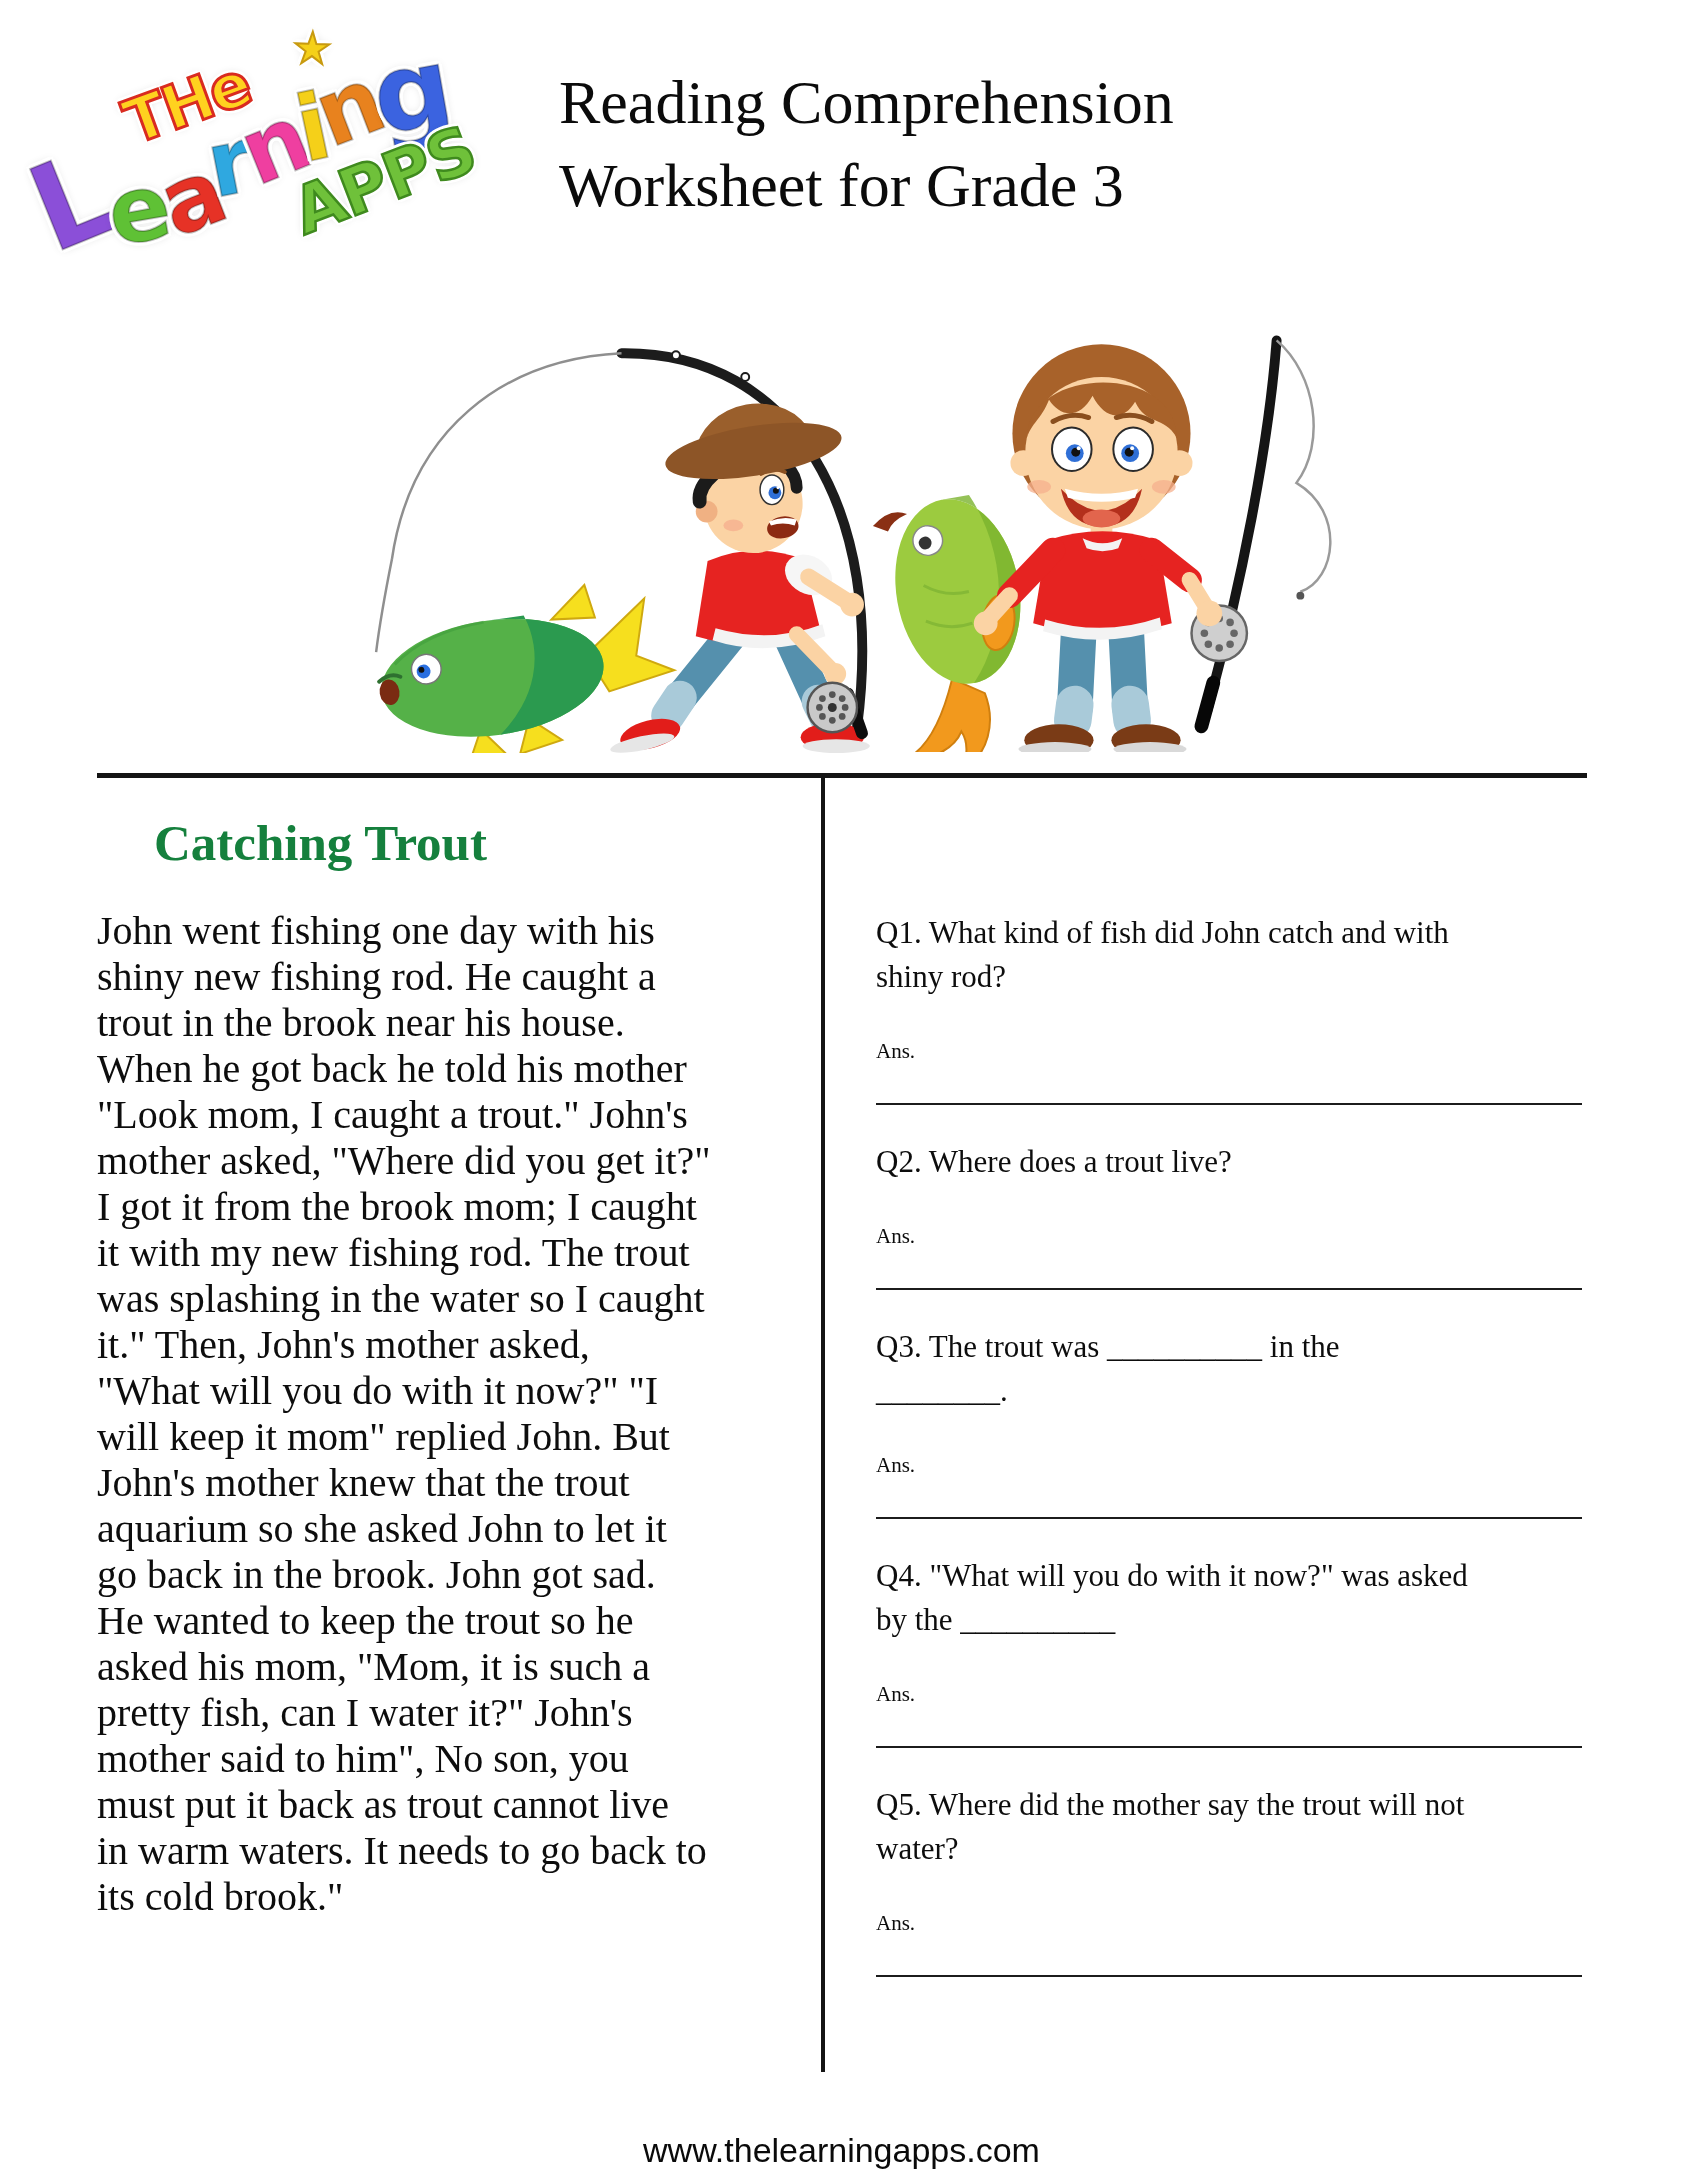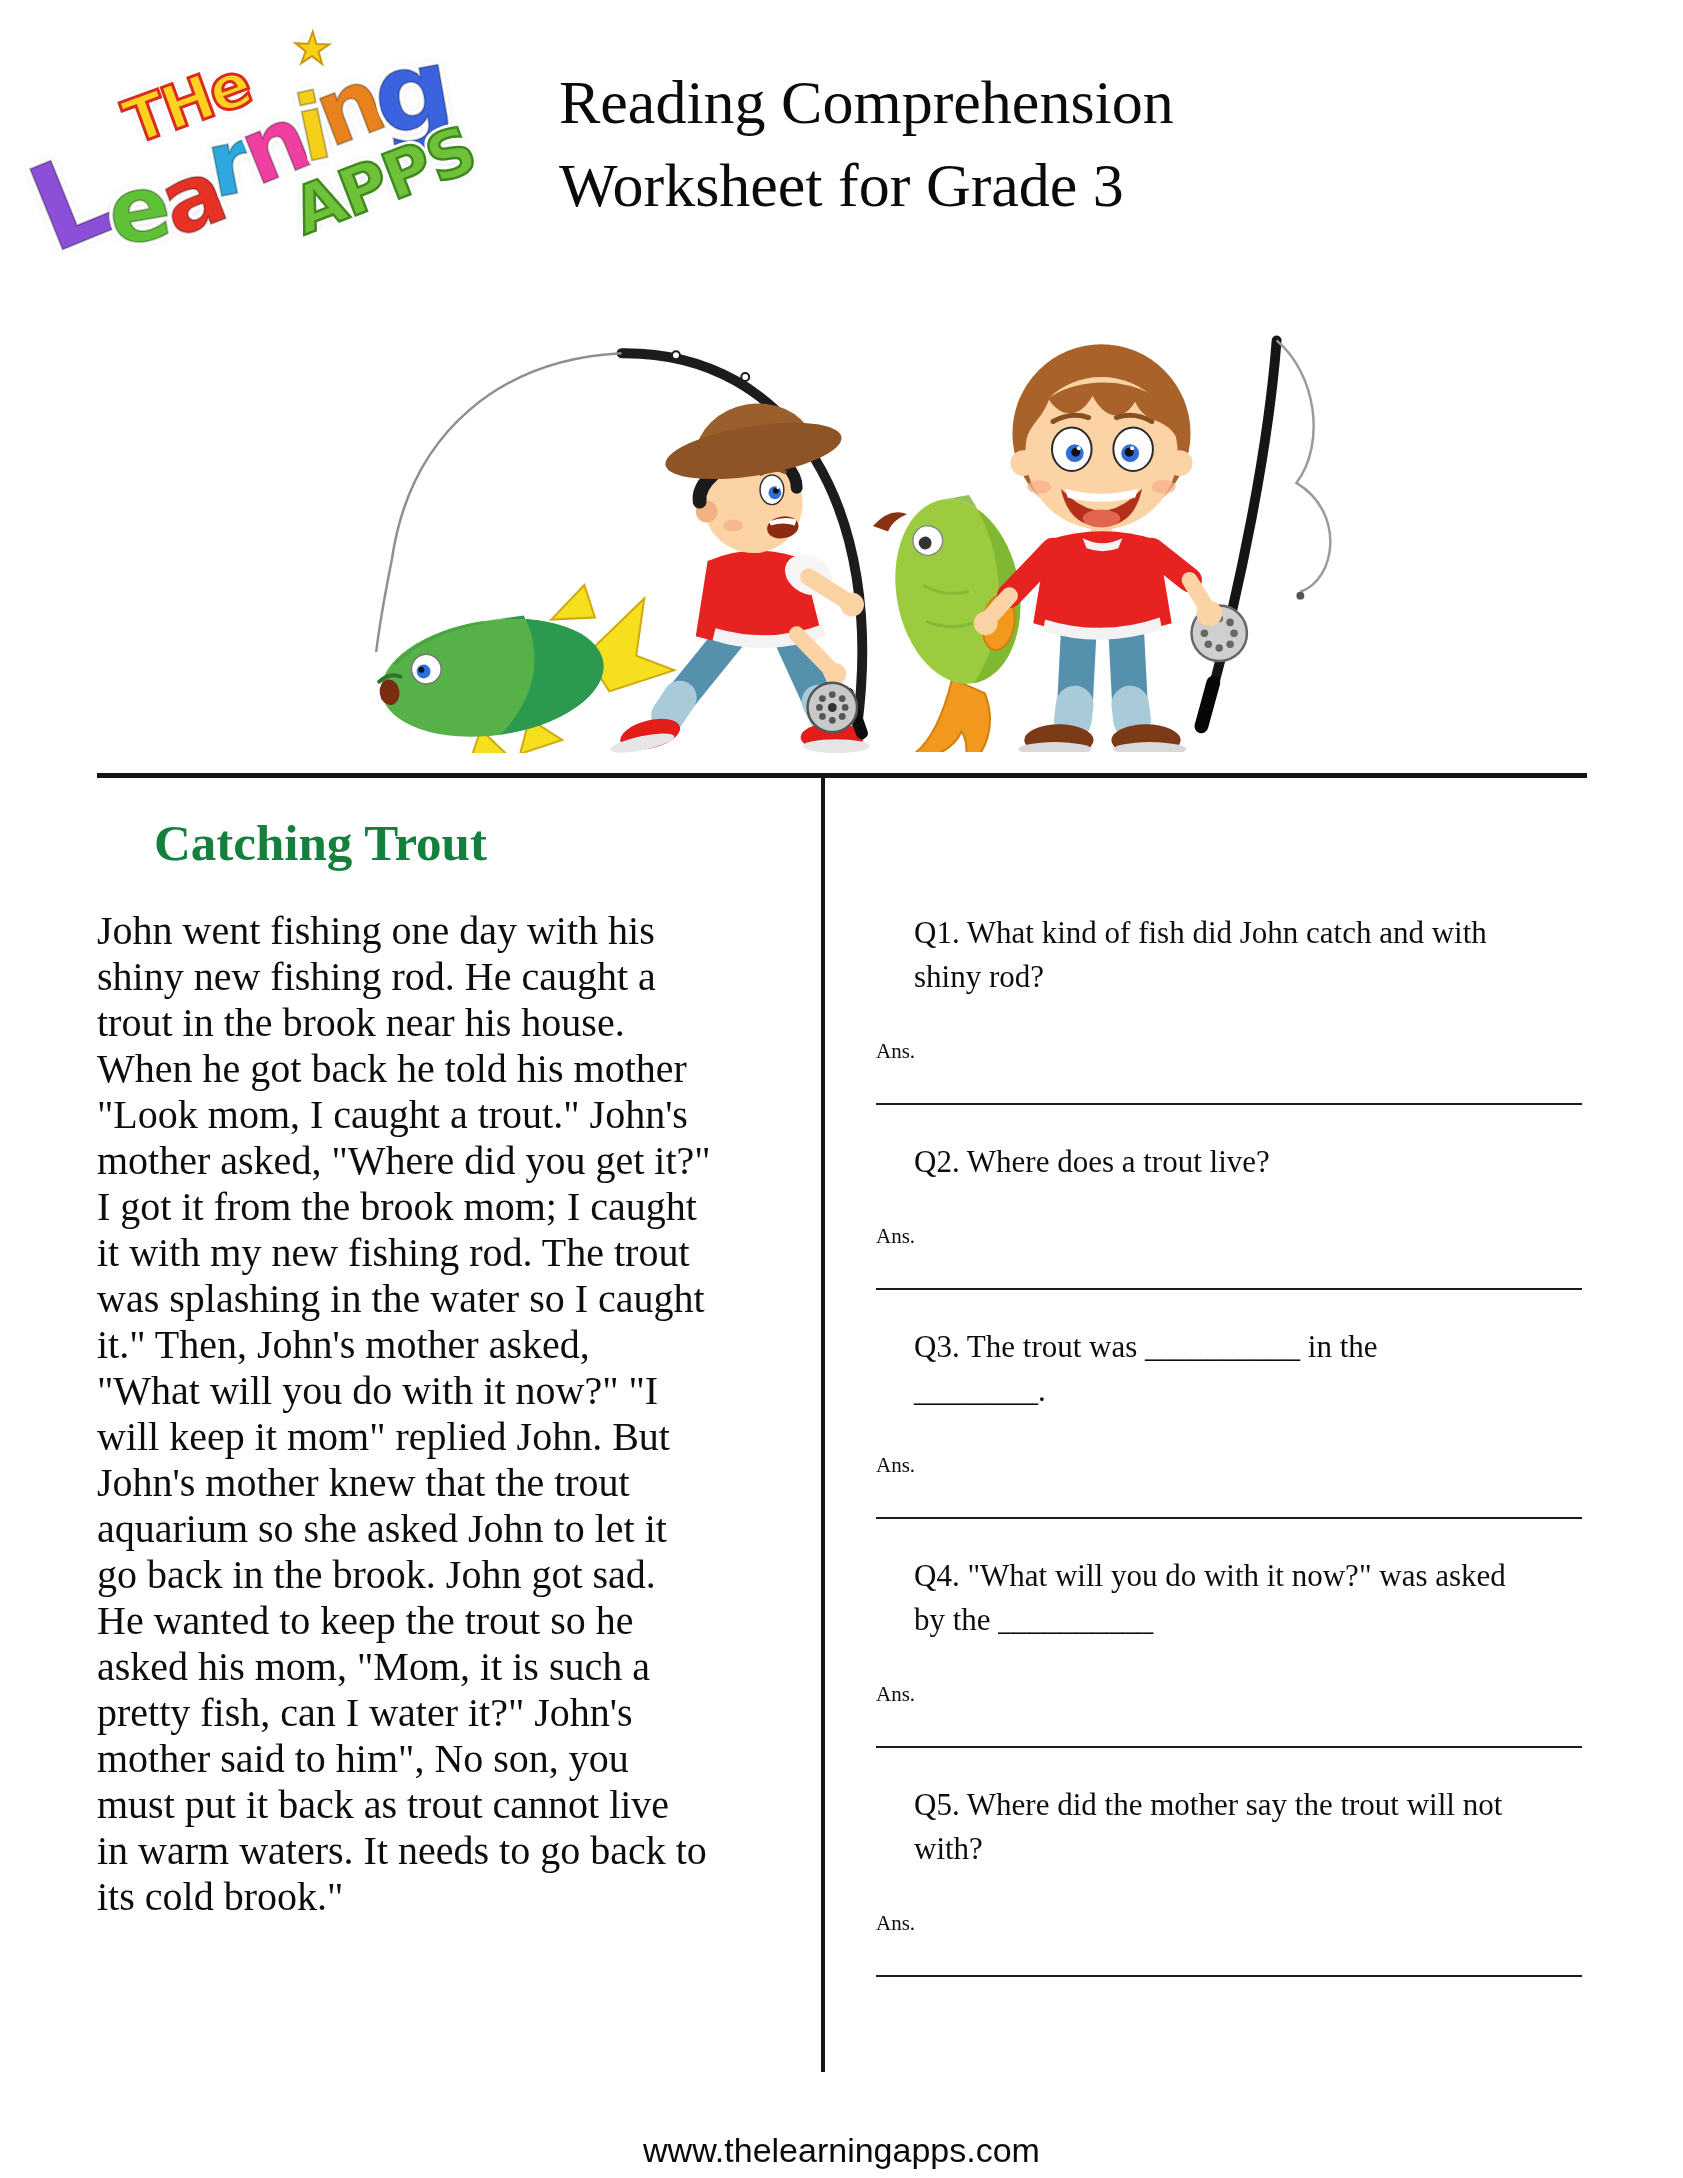--- a/index.html
+++ b/index.html
@@ -45,21 +45,21 @@
   .divider-h { position:absolute; left:97px; top:773px; width:1490px; height:5px; background:#141414; }
   .divider-v { position:absolute; left:821px; top:773px; width:4px;  height:1299px; background:#141414; }
 
   
   .story { position:absolute; left:97px; top:814px; width:705px; }
   .story h2 { margin:0 0 36px 0; width:447px; text-align:center; font-size:51px; font-weight:bold; color:#15803d; }
   .story-line { font-size:40px; line-height:46px; white-space:nowrap; }
 
   
   .questions { position:absolute; left:876px; top:911px; width:708px; }
-  .q-line { font-size:31px; line-height:44px; white-space:nowrap;margin-left:38px; }
+  .q-line { font-size:31px; line-height:44px; white-space:nowrap; }
   .q-text { margin:0 0 30px 0; }
   .ans { font-size:21px; line-height:44px; margin:0 0 30px 0; }
   .ans-line { height:0; border-bottom:2px solid #1c1c1c; width:706px; margin:0 0 35px 0; }
 
   
   .footer { position:absolute; left:0; top:2131px; width:1683px; text-align:center;
     font-family:"Liberation Sans", sans-serif; font-weight:normal; font-size:34px; color:#0a0a0a; }
 </style>
 </head>
 <body>
@@ -300,21 +300,21 @@
         <div class="q-line">Q4. "What will you do with it now?" was asked</div>
         <div class="q-line">by the __________</div>
       </div>
       <div class="ans">Ans.</div>
       <div class="ans-line"></div>
     </div>
 
     <div class="q-block">
       <div class="q-text">
         <div class="q-line">Q5. Where did the mother say the trout will not</div>
-        <div class="q-line">with?</div>
+        <div class="q-line">water?</div>
       </div>
       <div class="ans">Ans.</div>
       <div class="ans-line"></div>
     </div>
 
   </section>
 
   <footer class="footer">
     <span>www.thelearningapps.com</span>
   </footer>

